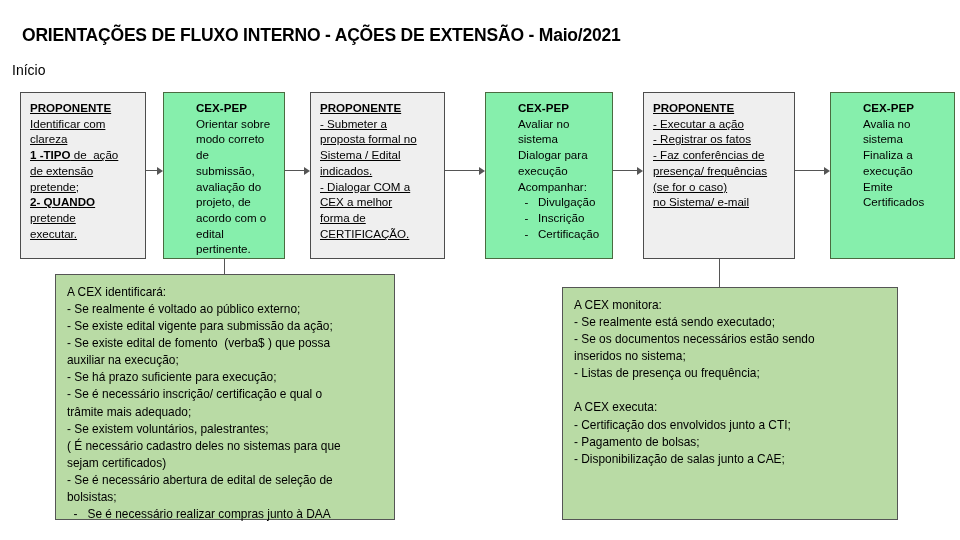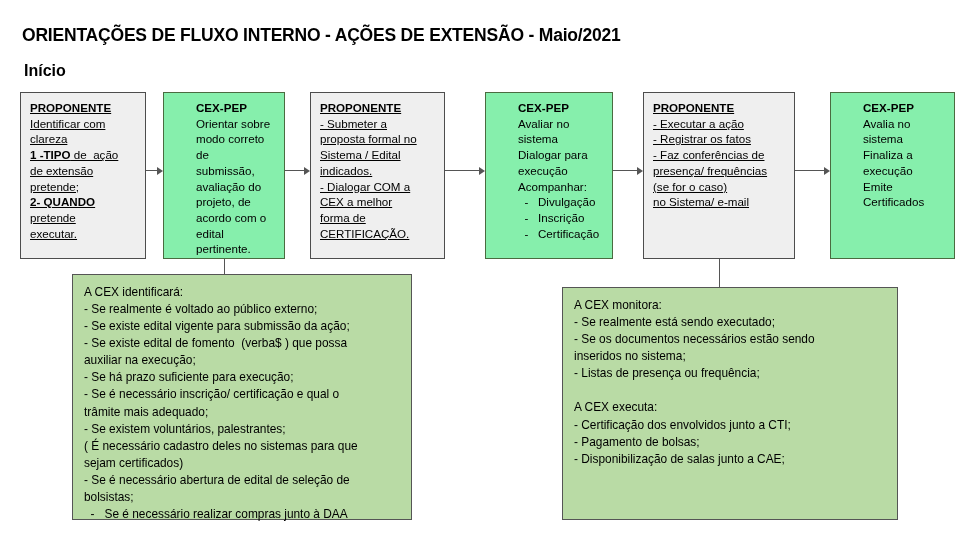--- a/index.html
+++ b/index.html
@@ -25,24 +25,24 @@
     position: absolute;
     left: 22px;
     top: 25px;
     font-size: 17.5px;
     font-weight: bold;
     letter-spacing: -0.2px;
     white-space: nowrap;
   }
   .start-label {
     position: absolute;
-    left: 24px;
+    left: 12px;
     top: 62px;
-    font-size: 16px;
-    font-weight: bold;
+    font-size: 14px;
+    font-weight: normal;
   }
   .node {
     position: absolute;
     box-sizing: border-box;
     border: 1px solid #555555;
     padding: 7px 8px 6px 9px;
     font-size: 11.6px;
     line-height: 1.355;
     overflow: hidden;
   }
@@ -145,21 +145,21 @@
 
   <div class="conn h" style="left:613px; top:170px; width:24px;"></div>
   <div class="arrow" style="left:637px; top:167px;"></div>
 
   <div class="conn h" style="left:795px; top:170px; width:29px;"></div>
   <div class="arrow" style="left:824px; top:167px;"></div>
 
   <div class="conn v" style="left:224px; top:259px; width:1px; height:15px;"></div>
   <div class="conn v" style="left:719px; top:259px; width:1px; height:28px;"></div>
 
-  <div class="note" style="left:72px; top:274px; width:340px; height:246px;">
+  <div class="note" style="left:55px; top:274px; width:340px; height:246px;">
     <span class="body"><span class="ln">A CEX identificará:</span><span class="ln">- Se realmente é voltado ao público externo;</span><span class="ln">- Se existe edital vigente para submissão da ação;</span><span class="ln">- Se existe edital de fomento  (verba$ ) que possa</span><span class="ln">auxiliar na execução;</span><span class="ln">- Se há prazo suficiente para execução;</span><span class="ln">- Se é necessário inscrição/ certificação e qual o</span><span class="ln">trâmite mais adequado;</span><span class="ln">- Se existem voluntários, palestrantes;</span><span class="ln">( É necessário cadastro deles no sistemas para que</span><span class="ln">sejam certificados)</span><span class="ln">- Se é necessário abertura de edital de seleção de</span><span class="ln">bolsistas;</span><span class="ln">  -   Se é necessário realizar compras junto à DAA</span></span>
   </div>
 
   <div class="note" style="left:562px; top:287px; width:336px; height:233px;">
     <span class="body"><span class="ln">A CEX monitora:</span><span class="ln">- Se realmente está sendo executado;</span><span class="ln">- Se os documentos necessários estão sendo</span><span class="ln">inseridos no sistema;</span><span class="ln">- Listas de presença ou frequência;</span><span class="ln">&nbsp;</span><span class="ln">A CEX executa:</span><span class="ln">- Certificação dos envolvidos junto a CTI;</span><span class="ln">- Pagamento de bolsas;</span><span class="ln">- Disponibilização de salas junto a CAE;</span></span>
   </div>
 
 </div>
 
 </body></html>

